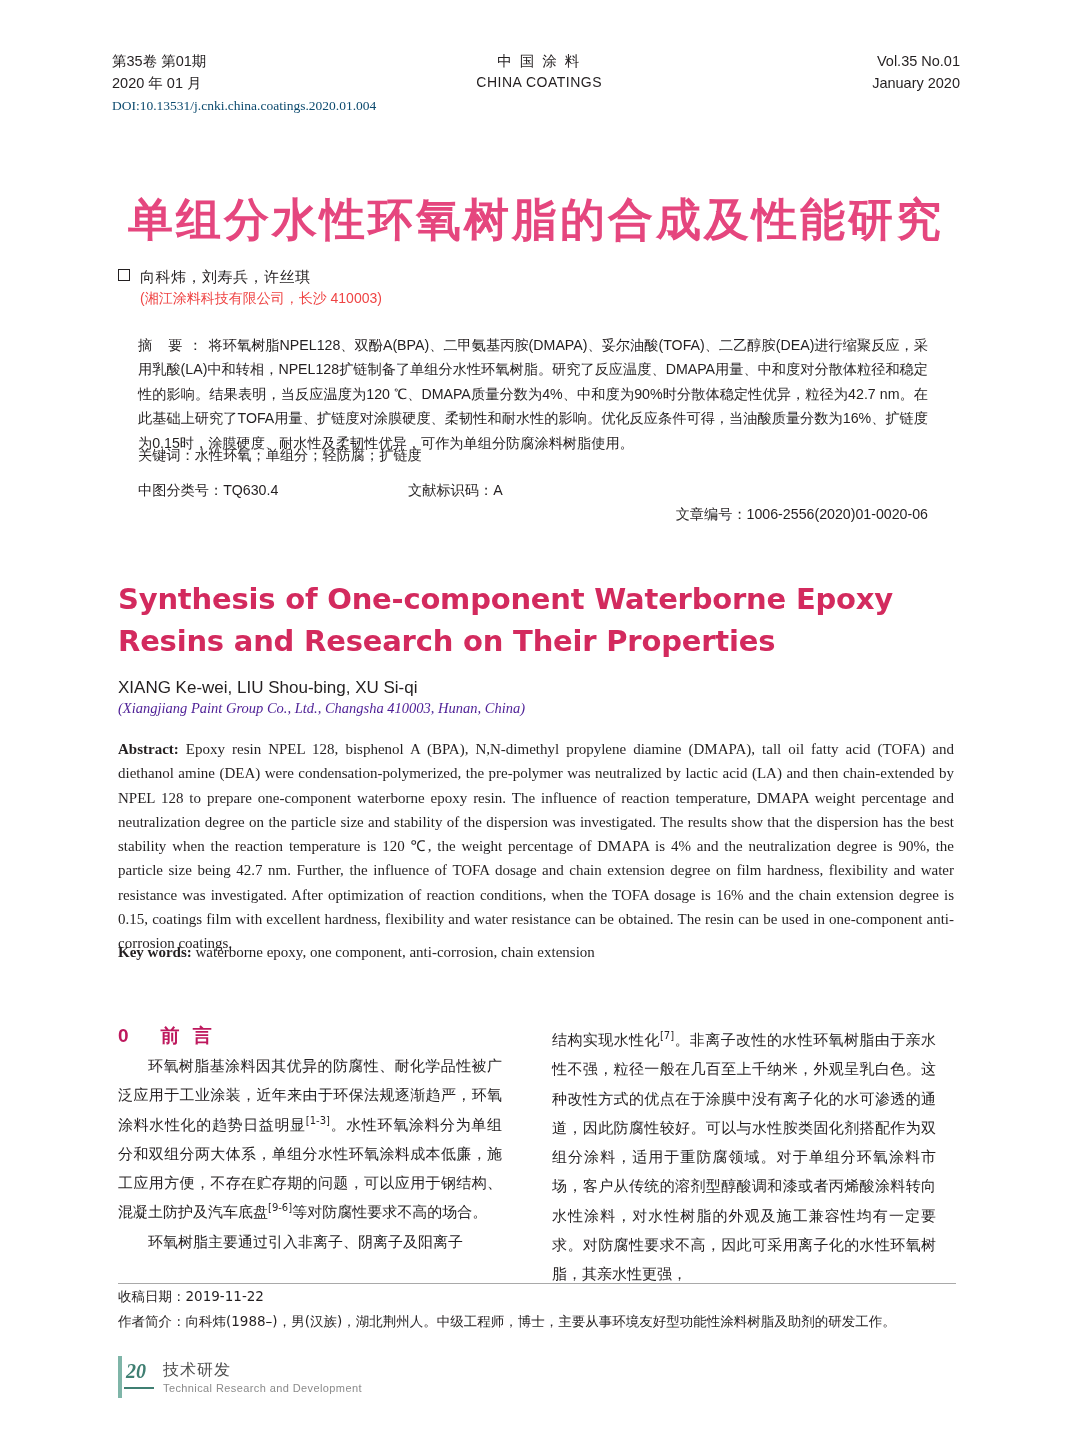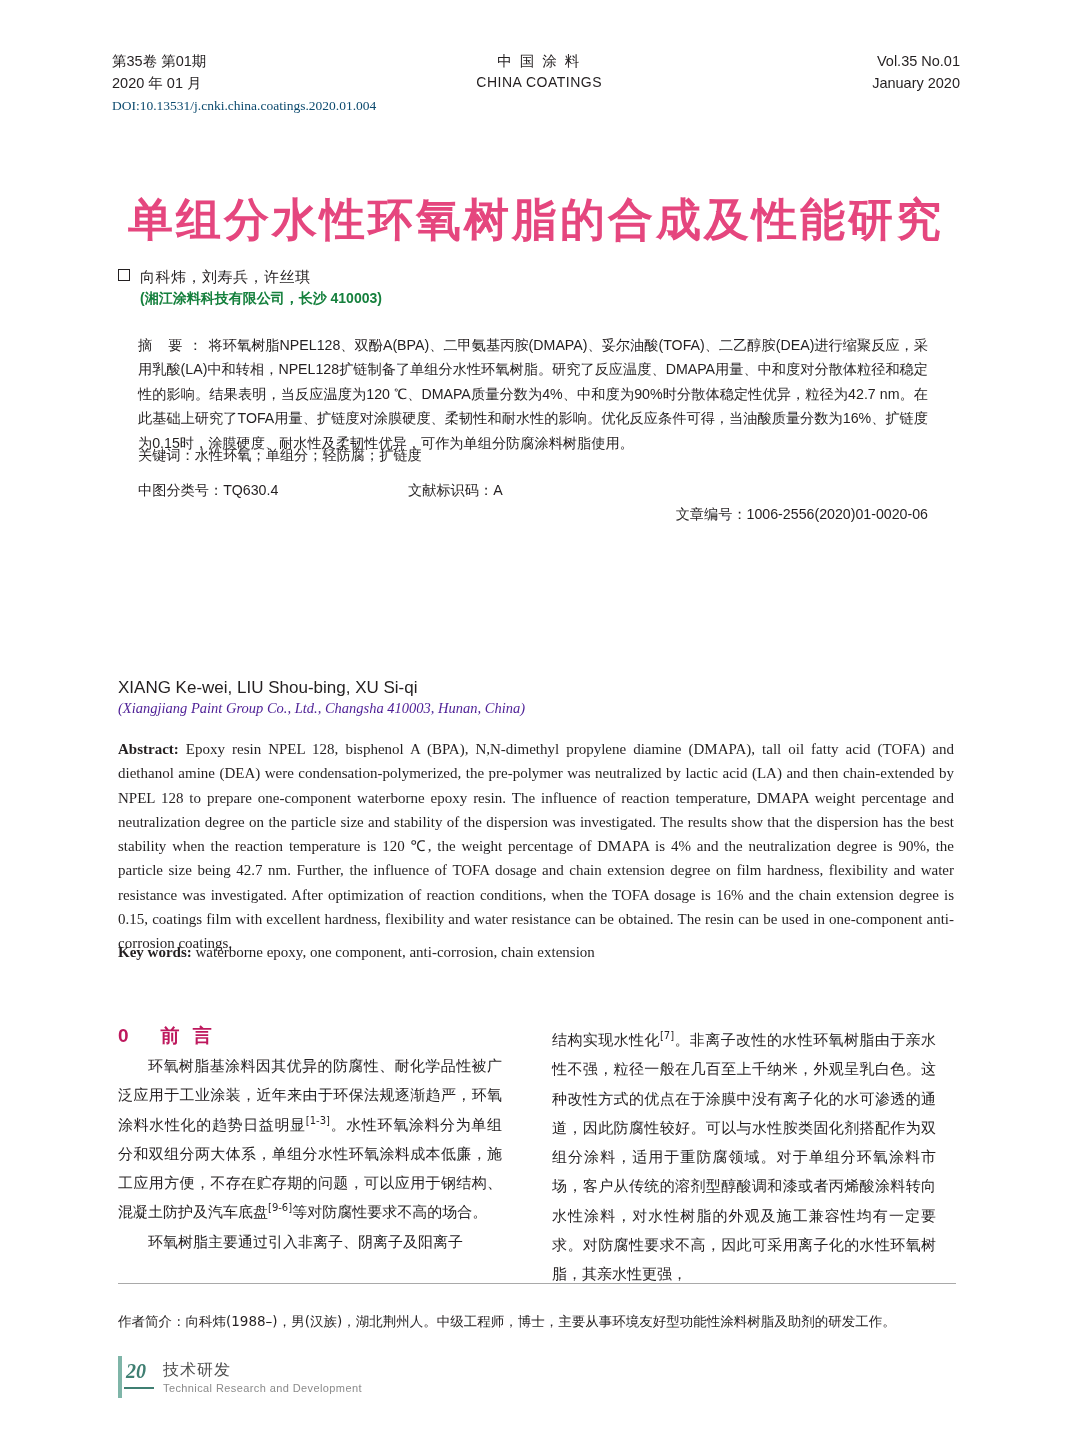--- a/index.html
+++ b/index.html
@@ -83,22 +83,21 @@
     height: 10px;
     border: 1px solid #231f20;
     margin-right: 10px;
     vertical-align: 1px;
   }
   .affil-cn {
     position: absolute;
     left: 140px;
     top: 290px;
     font-size: 14px;
-    color: #15803d;
-    font-weight: bold;
+    color: #ef4444;
   }
 
   
   .cn-abs {
     position: absolute;
     left: 138px;
     top: 333px;
     width: 790px;
     font-size: 14.2px;
     line-height: 1.72;
@@ -303,20 +302,21 @@
   <div class="cn-abs">
     <span class="lbl">摘  要：</span><span>将环氧树脂NPEL128、双酚A(BPA)、二甲氨基丙胺(DMAPA)、妥尔油酸(TOFA)、二乙醇胺(DEA)进行缩聚反应，采用乳酸(LA)中和转相，NPEL128扩链制备了单组分水性环氧树脂。研究了反应温度、DMAPA用量、中和度对分散体粒径和稳定性的影响。结果表明，当反应温度为120 ℃、DMAPA质量分数为4%、中和度为90%时分散体稳定性优异，粒径为42.7 nm。在此基础上研究了TOFA用量、扩链度对涂膜硬度、柔韧性和耐水性的影响。优化反应条件可得，当油酸质量分数为16%、扩链度为0.15时，涂膜硬度、耐水性及柔韧性优异，可作为单组分防腐涂料树脂使用。</span>
   </div>
   <div class="cn-keywords">关键词：水性环氧；单组分；轻防腐；扩链度</div>
   <div class="cn-meta">
     <div class="m1">中图分类号：TQ630.4</div>
     <div class="m2">文献标识码：A</div>
     <div class="m3">文章编号：1006-2556(2020)01-0020-06</div>
   </div>
 
+  <div class="en-title">Synthesis of One-component Waterborne Epoxy Resins and Research on Their Properties</div>
   <div class="en-authors">XIANG Ke-wei, LIU Shou-bing, XU Si-qi</div>
   <div class="en-affil">(Xiangjiang Paint Group Co., Ltd., Changsha 410003, Hunan, China)</div>
 
   <div class="en-abs">
     <b>Abstract:</b><span> Epoxy resin NPEL 128, bisphenol A (BPA), N,N-dimethyl propylene diamine (DMAPA), tall oil fatty acid (TOFA) and diethanol amine (DEA) were condensation-polymerized, the pre-polymer was neutralized by lactic acid (LA) and then chain-extended by NPEL 128 to prepare one-component waterborne epoxy resin. The influence of reaction temperature, DMAPA weight percentage and neutralization degree on the particle size and stability of the dispersion was investigated. The results show that the dispersion has the best stability when the reaction temperature is 120 ℃, the weight percentage of DMAPA is 4% and the neutralization degree is 90%, the particle size being 42.7 nm. Further, the influence of TOFA dosage and chain extension degree on film hardness, flexibility and water resistance was investigated. After optimization of reaction conditions, when the TOFA dosage is 16% and the chain extension degree is 0.15, coatings film with excellent hardness, flexibility and water resistance can be obtained. The resin can be used in one-component anti-corrosion coatings.</span>
   </div>
   <div class="en-kw">
     <b>Key words:</b><span> waterborne epoxy, one component, anti-corrosion, chain extension</span>
   </div>
 
@@ -327,20 +327,21 @@
   <div class="col col-left">
     <p class="ind"><span>环氧树脂基涂料因其优异的防腐性、耐化学品性被广泛应用于工业涂装，近年来由于环保法规逐渐趋严，环氧涂料水性化的趋势日益明显</span><sup>[1-3]</sup><span>。水性环氧涂料分为单组分和双组分两大体系，单组分水性环氧涂料成本低廉，施工应用方便，不存在贮存期的问题，可以应用于钢结构、混凝土防护及汽车底盘</span><sup>[9-6]</sup><span>等对防腐性要求不高的场合。</span></p>
     <p class="ind"><span>环氧树脂主要通过引入非离子、阴离子及阳离子</span></p>
   </div>
 
   <div class="col col-right">
     <p><span>结构实现水性化</span><sup>[7]</sup><span>。非离子改性的水性环氧树脂由于亲水性不强，粒径一般在几百至上千纳米，外观呈乳白色。这种改性方式的优点在于涂膜中没有离子化的水可渗透的通道，因此防腐性较好。可以与水性胺类固化剂搭配作为双组分涂料，适用于重防腐领域。对于单组分环氧涂料市场，客户从传统的溶剂型醇酸调和漆或者丙烯酸涂料转向水性涂料，对水性树脂的外观及施工兼容性均有一定要求。对防腐性要求不高，因此可采用离子化的水性环氧树脂，其亲水性更强，</span></p>
   </div>
 
   <div class="rule"></div>
+  <div class="fn fn1">收稿日期：2019-11-22</div>
   <div class="fn fn2">作者简介：向科炜(1988–)，男(汉族)，湖北荆州人。中级工程师，博士，主要从事环境友好型功能性涂料树脂及助剂的研发工作。</div>
 
   <div class="footer-bar"></div>
   <div class="pg-num">20</div>
   <div class="pg-num-rule"></div>
   <div class="foot-cn">技术研发</div>
   <div class="foot-en">Technical Research and Development</div>
 
 </div>
 

